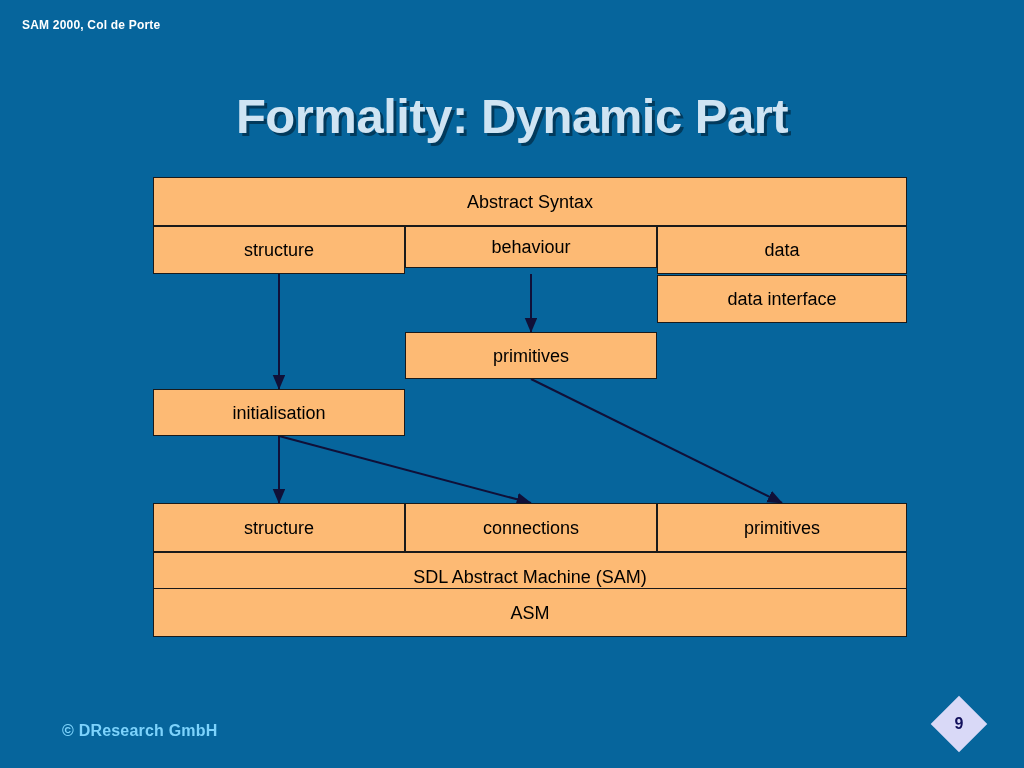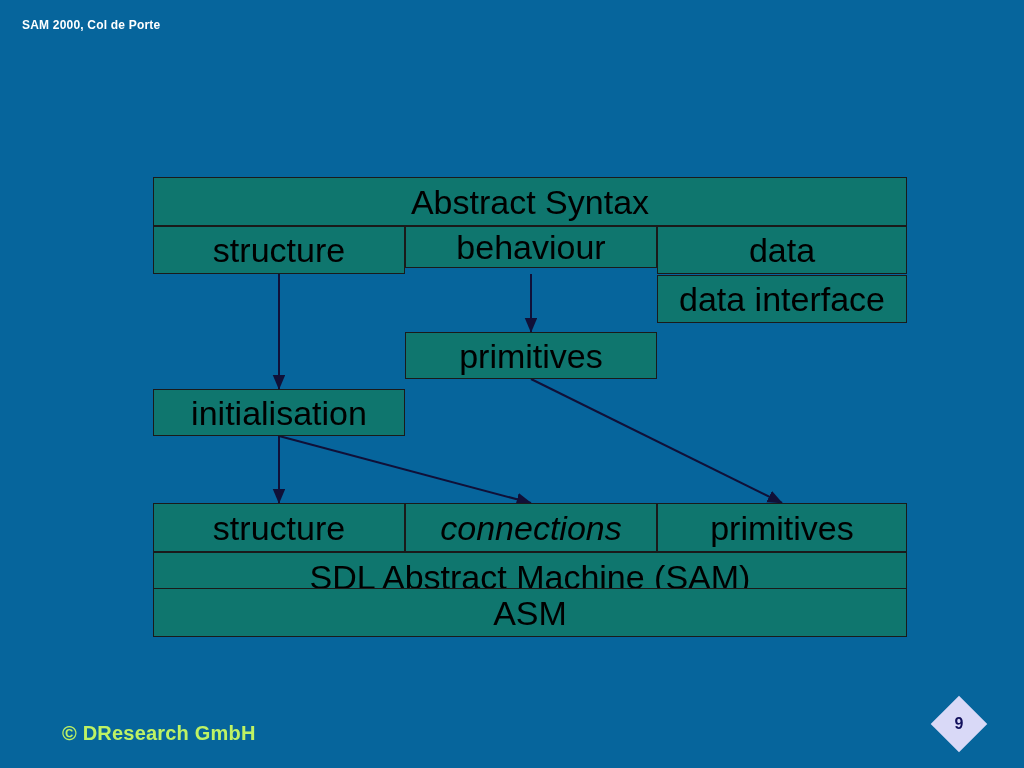--- a/index.html
+++ b/index.html
@@ -31,23 +31,23 @@
     font-weight: bold;
     color: #ffffff;
     letter-spacing: 0.2px;
     white-space: nowrap;
   }
 
   #footer-text {
     position: absolute;
     left: 62px;
     top: 722px;
-    font-size: 20px;
+    font-size: 16px;
     font-weight: bold;
-    color: #bef264;
+    color: #7dd3fc;
     letter-spacing: 0.2px;
     white-space: nowrap;
   }
 
   #page-number-badge {
     position: absolute;
     left: 928px;
     top: 693px;
     width: 62px;
     height: 62px;
@@ -91,28 +91,28 @@
   #diagram {
     position: absolute;
     left: 0;
     top: 0;
     width: 1024px;
     height: 768px;
   }
 
   .box {
     position: absolute;
-    background: #0f766e;
+    background: #fdba74;
     border: 1.5px solid #1a1a1a;
     box-sizing: border-box;
     display: flex;
     align-items: center;
     justify-content: center;
     color: #000000;
-    font-size: 34px;
+    font-size: 18px;
     font-weight: normal;
     line-height: 1;
     white-space: nowrap;
   }
 
   #arrow-layer {
     position: absolute;
     left: 0;
     top: 0;
     width: 1024px;
@@ -120,20 +120,21 @@
     pointer-events: none;
   }
 </style>
 </head>
 <body>
 
 <div id="slide">
 
   <div id="header-text">SAM 2000, Col de Porte</div>
 
+  <div id="slide-title">Formality: Dynamic Part</div>
 
   <div id="diagram">
     <svg id="arrow-layer" viewBox="0 0 1024 768" width="1024" height="768" xmlns="http://www.w3.org/2000/svg">
       <defs>
         <marker id="arrowhead" markerWidth="9" markerHeight="9" refX="7.2" refY="3.2" orient="auto" markerUnits="strokeWidth">
           <path d="M0,0 L7.6,3.2 L0,6.4 z" fill="#101038"></path>
         </marker>
       </defs>
       <g id="arrow-group">
           <line x1="279" y1="274" x2="279" y2="389" stroke="#101038" stroke-width="2" marker-end="url(#arrowhead)"></line>
@@ -162,21 +163,21 @@
         </div>
         <div class="box" style="left: 405px; top: 332px; width: 252px; height: 47px;">
           <span>primitives</span>
         </div>
         <div class="box" style="left: 153px; top: 389px; width: 252px; height: 47px;">
           <span>initialisation</span>
         </div>
         <div class="box" style="left: 153px; top: 503px; width: 252px; height: 49px;">
           <span>structure</span>
         </div>
-        <div class="box" style="left: 405px; top: 503px; width: 252px; height: 49px; font-style: italic;">
+        <div class="box" style="left: 405px; top: 503px; width: 252px; height: 49px;">
           <span>connections</span>
         </div>
         <div class="box" style="left: 657px; top: 503px; width: 250px; height: 49px;">
           <span>primitives</span>
         </div>
         <div class="box" style="left: 153px; top: 552px; width: 754px; height: 49px;">
           <span>SDL Abstract Machine (SAM)</span>
         </div>
         <div class="box" style="left: 153px; top: 588px; width: 754px; height: 49px;">
           <span>ASM</span>

